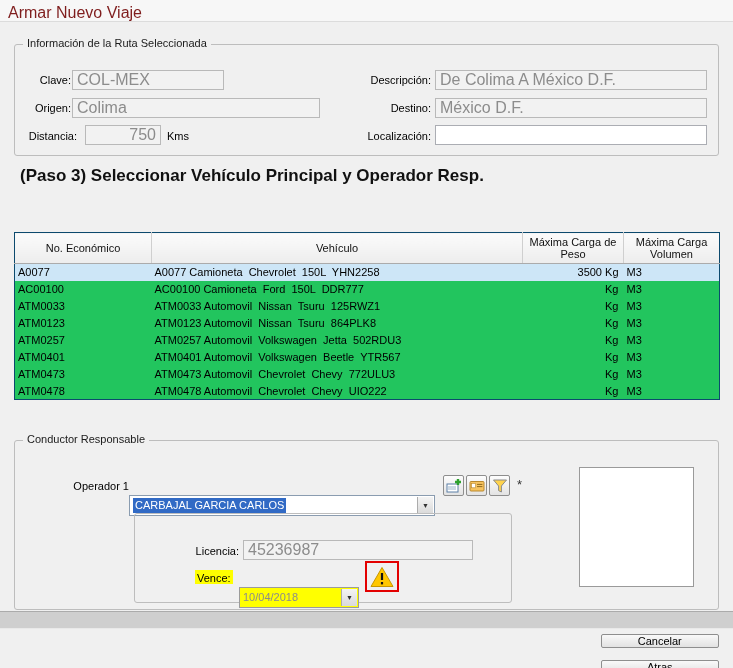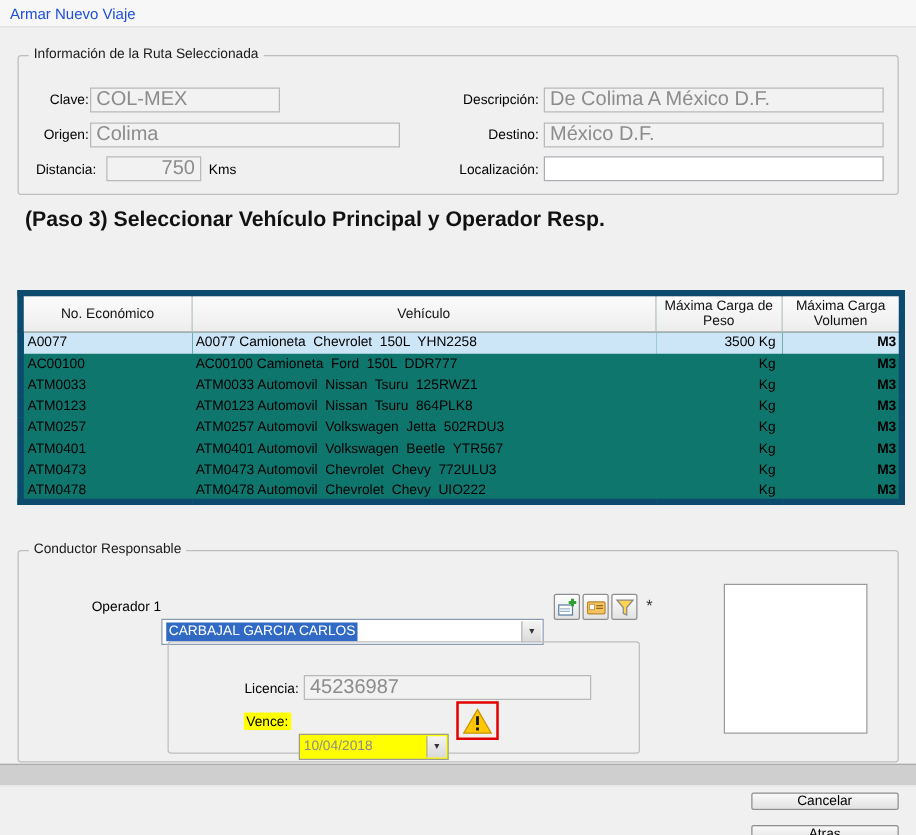--- a/index.html
+++ b/index.html
@@ -10,21 +10,21 @@
     font-family: "Liberation Sans", sans-serif;
     font-size: 11px;
     color: #000;
     overflow: hidden;
   }
   
   .titlebar {
     position: absolute; left: 0; top: 0; width: 733px; height: 22px;
     background: #F7F7F7; border-bottom: 1px solid #DCDCDC;
   }
-  .titlebar .title { position: absolute; left: 8px; top: 4px; font-size: 12px; color: #1d4ed8; }
+  .titlebar .title { position: absolute; left: 8px; top: 4px; font-size: 16px; color: #7f1d1d; }
 
   
   .groupbox {
     position: absolute;
     border: 1px solid #BDBDBD;
     border-radius: 3px;
   }
   .groupbox > .legend {
     position: absolute; top: -8px; left: 8px;
     background: #F0F0F0; padding: 0 4px; font-size: 11px; color: #1a1a1a;
@@ -46,36 +46,36 @@
   }
   .tb.disabled { background: #F2F2F2; color: #8C8C8C; border-color: #B9B9B9; }
   .tb.num { text-align: right; }
 
   
   .step-heading { position: absolute; left: 20px; top: 166px; font-size: 17px; font-weight: bold; color: #111; }
 
   
   table.grid {
     position: absolute; left: 14px; top: 232px; width: 705px;
-    border-collapse: collapse; background: #0f766e;
-    border: 5px solid #0c4a6e; table-layout: fixed;
+    border-collapse: collapse; background: #22c55e;
+    border: 1px solid #0c4a6e; table-layout: fixed;
   }
   .grid th {
     background: linear-gradient(#FBFBFB, #EDEDED);
     border-right: 1px solid #CFCFCF; border-bottom: 1px solid #ABABAB;
     font-weight: 400; font-size: 11px; height: 31px; text-align: center;
     padding: 0 2px; color: #111;
   }
   .grid th:last-child { border-right: none; }
   .grid td {
     height: 17px; font-size: 11px; padding: 0 3px;
     white-space: pre; overflow: hidden; color: #000;
   }
   .grid td.c-peso { text-align: right; padding-right: 5px; }
-  .grid td.c-vol  { text-align: right; padding-right: 2px; font-weight: bold; }
+  .grid td.c-vol  { padding-right: 2px; }
   .grid tr.selected td { background: #CDE6F7; }
 
   
   .combo { position: absolute; height: 21px; background: #FFFFFF; border: 1px solid #8A9CB0; margin-top: 20px; }
   .combo .combo-text {
     position: absolute; left: 1px; top: 1px; right: 18px; bottom: 1px;
     padding: 1px 2px; line-height: 15px; overflow: hidden; white-space: nowrap;
   }
   .combo .combo-sel {
     display: inline-block; background: #316AC5; color: #FFFFFF; padding: 0 2px; line-height: 15px;

